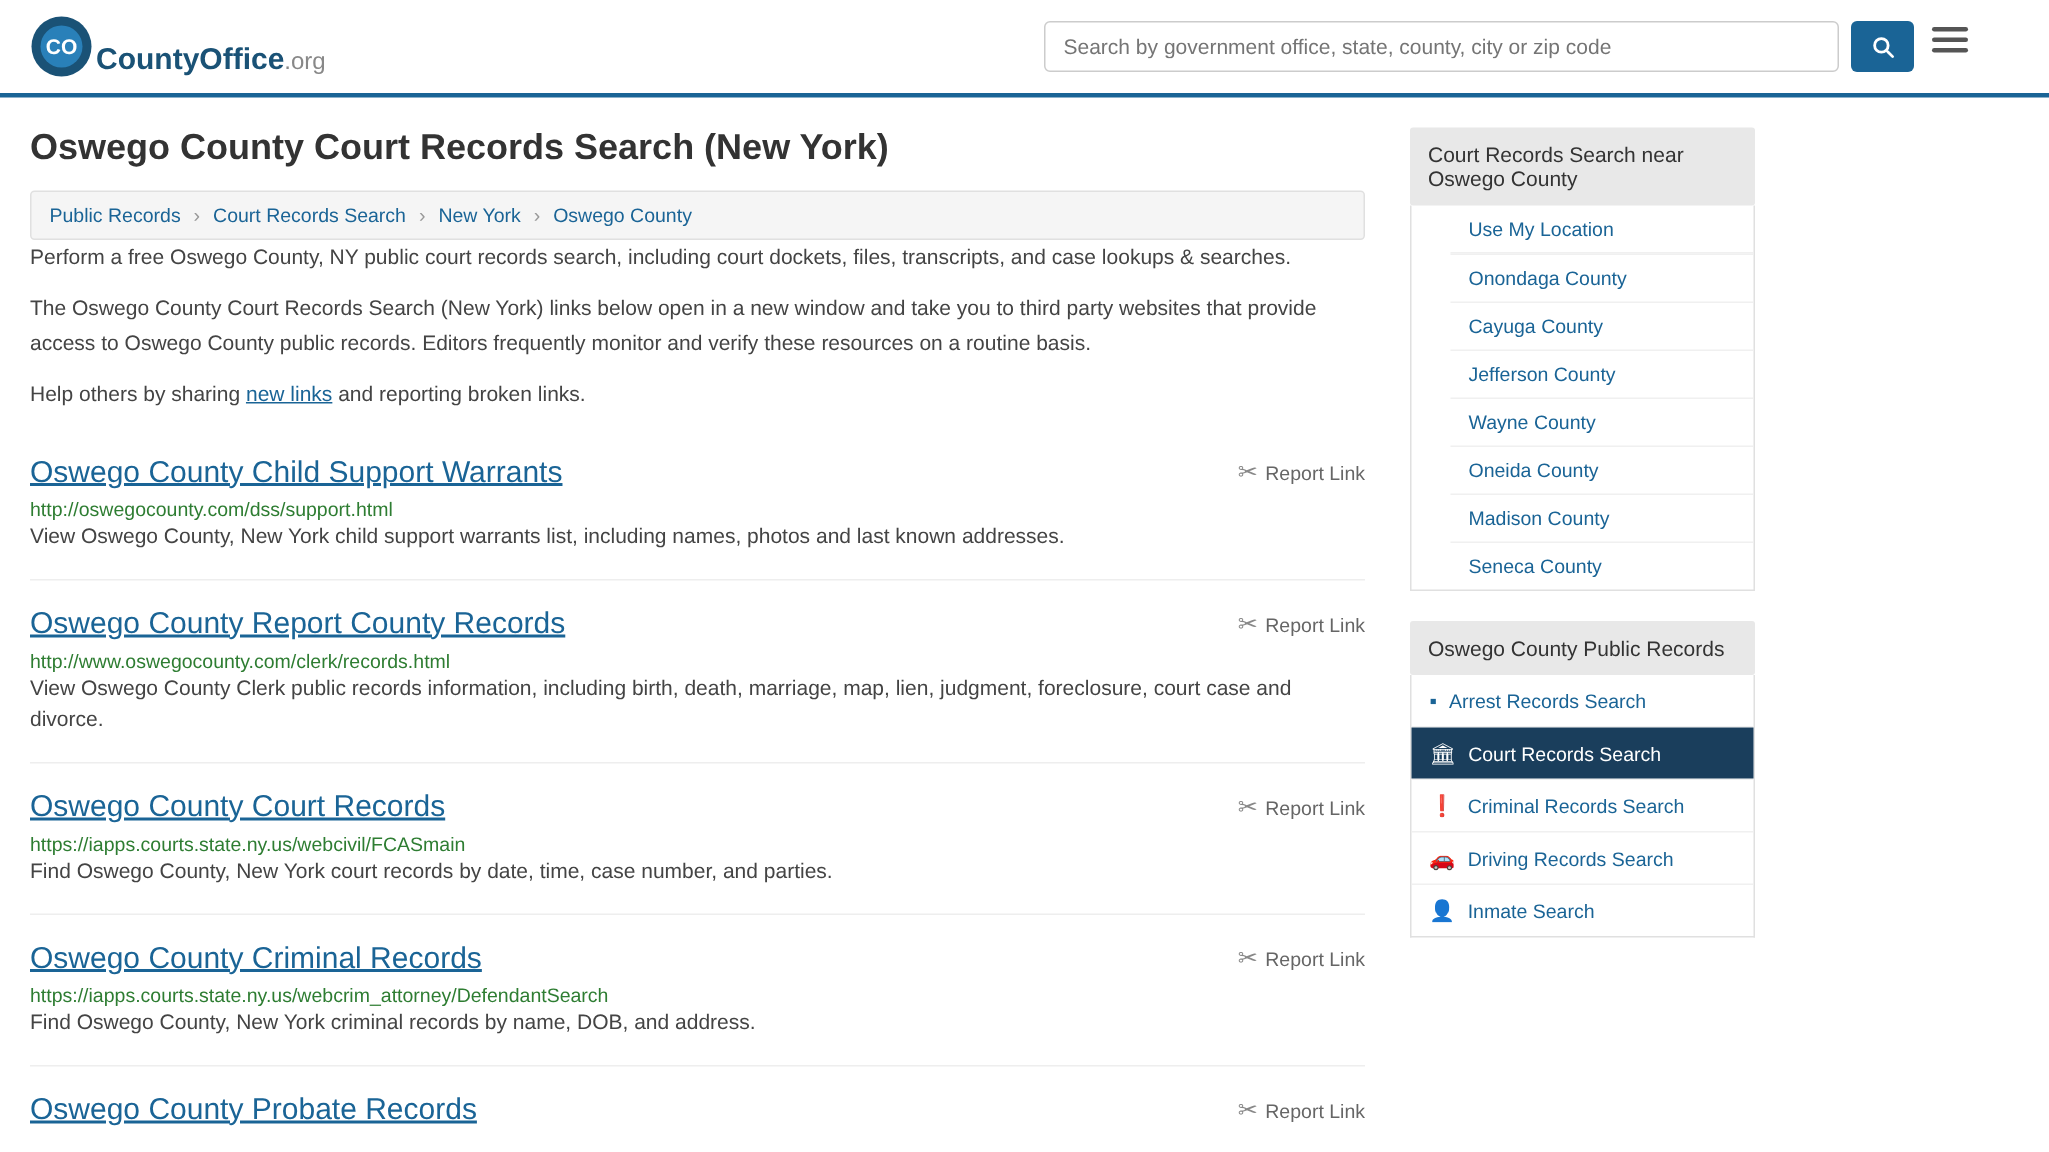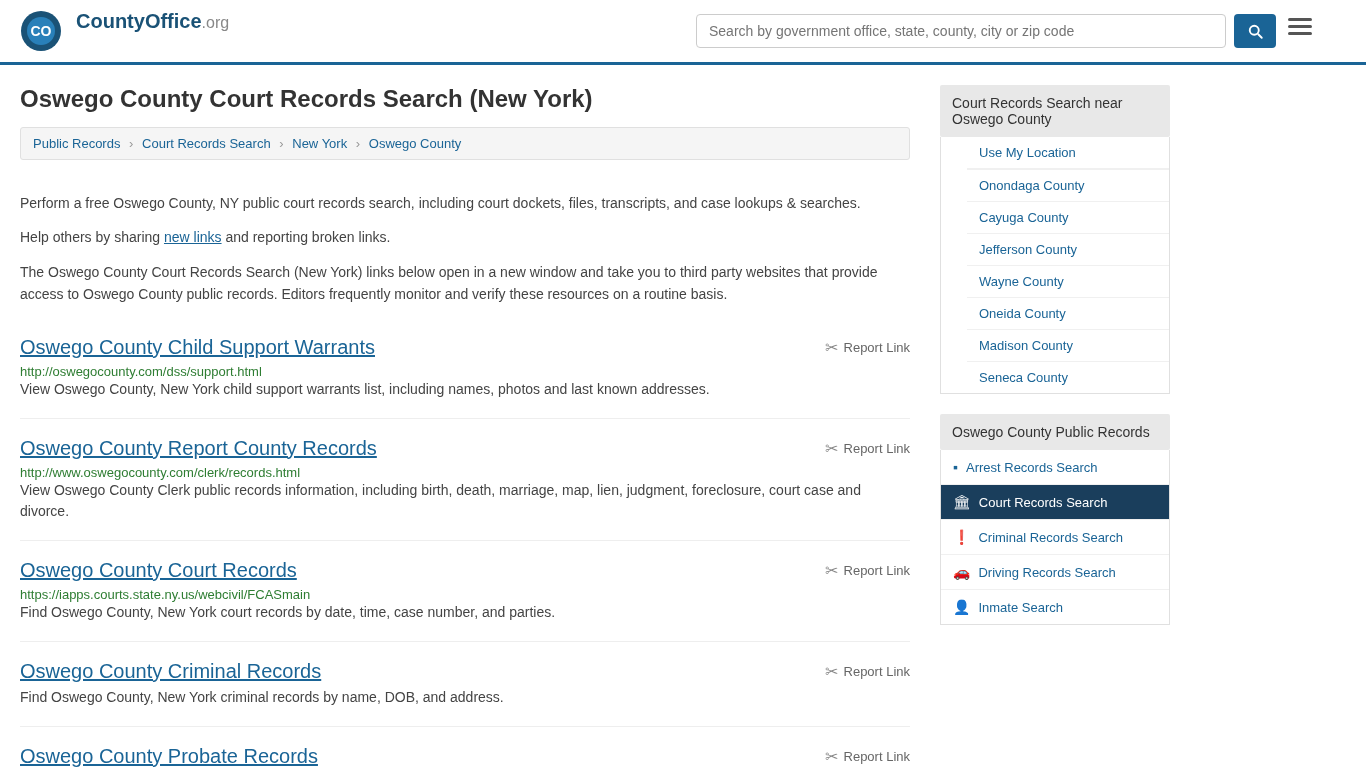--- a/index.html
+++ b/index.html
@@ -9,22 +9,22 @@
     .header {
       background: #fff;
       border-bottom: 3px solid #1a6496;
       padding: 10px 20px;
       display: flex;
       align-items: center;
       justify-content: space-between;
     }
     .logo-area {
       display: flex;
-      align-items: flex-start;
-      gap: 14px;
+      align-items: flex-end;
+      gap: 2px;
     }
     .logo-icon {
       width: 42px;
       height: 42px;
     }
     .search-area {
       display: flex;
       align-items: flex-start;
       gap: 8px;
       flex: 1;
@@ -91,21 +91,21 @@
       color: #333;
       margin-bottom: 14px;
     }
 
     
     .breadcrumb {
       background: #f5f5f5;
       padding: 8px 12px;
       border: 1px solid #e0e0e0;
       border-radius: 3px;
-      margin-bottom: 32px;
+      margin-bottom: 0;
       font-size: 13px;
       color: #666;
     }
     .breadcrumb a {
       color: #1a6496;
       text-decoration: none;
     }
     .breadcrumb .sep { margin: 0 5px; color: #999; }
 
     
@@ -295,24 +295,24 @@
       <a href="#">Public Records</a>
       <span class="sep">›</span>
       <a href="#">Court Records Search</a>
       <span class="sep">›</span>
       <a href="#">New York</a>
       <span class="sep">›</span>
       <a href="#">Oswego County</a>
     </div>
 
     <p class="desc-text">Perform a free Oswego County, NY public court records search, including court dockets, files, transcripts, and case lookups &amp; searches.</p>
+    <p class="desc-text">The Oswego County Court Records Search (New York) links below open in a new window and take you to third party websites that provide access to Oswego County public records. Editors frequently monitor and verify these resources on a routine basis.</p>
     <p class="desc-text">
       <span>Help others by sharing </span><a href="#">new links</a><span> and reporting broken links.</span>
     </p>
-    <p class="desc-text">The Oswego County Court Records Search (New York) links below open in a new window and take you to third party websites that provide access to Oswego County public records. Editors frequently monitor and verify these resources on a routine basis.</p>
 
     <div>
 
       <div class="result-item">
         <div class="result-header">
           <a class="result-title" href="#">Oswego County Child Support Warrants</a>
           <button class="report-link-btn">
             <span class="report-icon">✂</span>
             <span>Report Link</span>
           </button>
@@ -346,20 +346,21 @@
       </div>
 
       <div class="result-item">
         <div class="result-header">
           <a class="result-title" href="#">Oswego County Criminal Records</a>
           <button class="report-link-btn">
             <span class="report-icon">✂</span>
             <span>Report Link</span>
           </button>
         </div>
+        <a class="result-url" href="#">https://iapps.courts.state.ny.us/webcrim_attorney/DefendantSearch</a>
         <p class="result-desc">Find Oswego County, New York criminal records by name, DOB, and address.</p>
       </div>
 
       <div class="result-item">
         <div class="result-header">
           <a class="result-title" href="#">Oswego County Probate Records</a>
           <button class="report-link-btn">
             <span class="report-icon">✂</span>
             <span>Report Link</span>
           </button>

